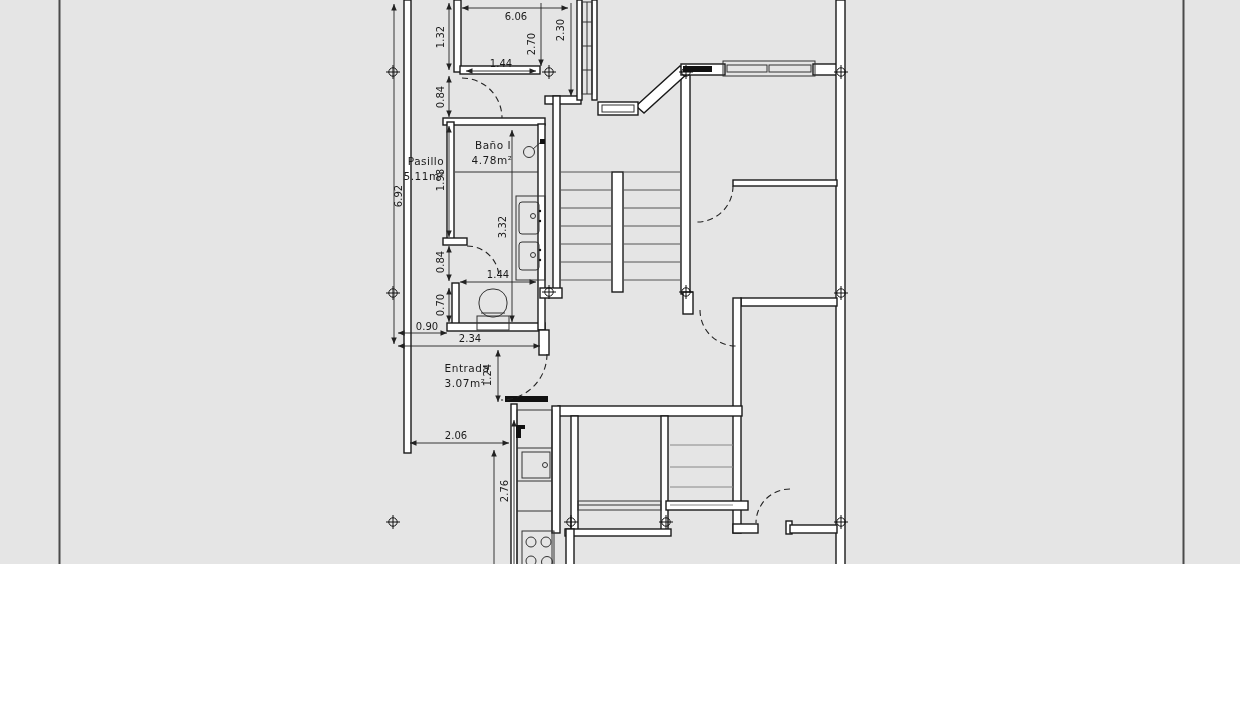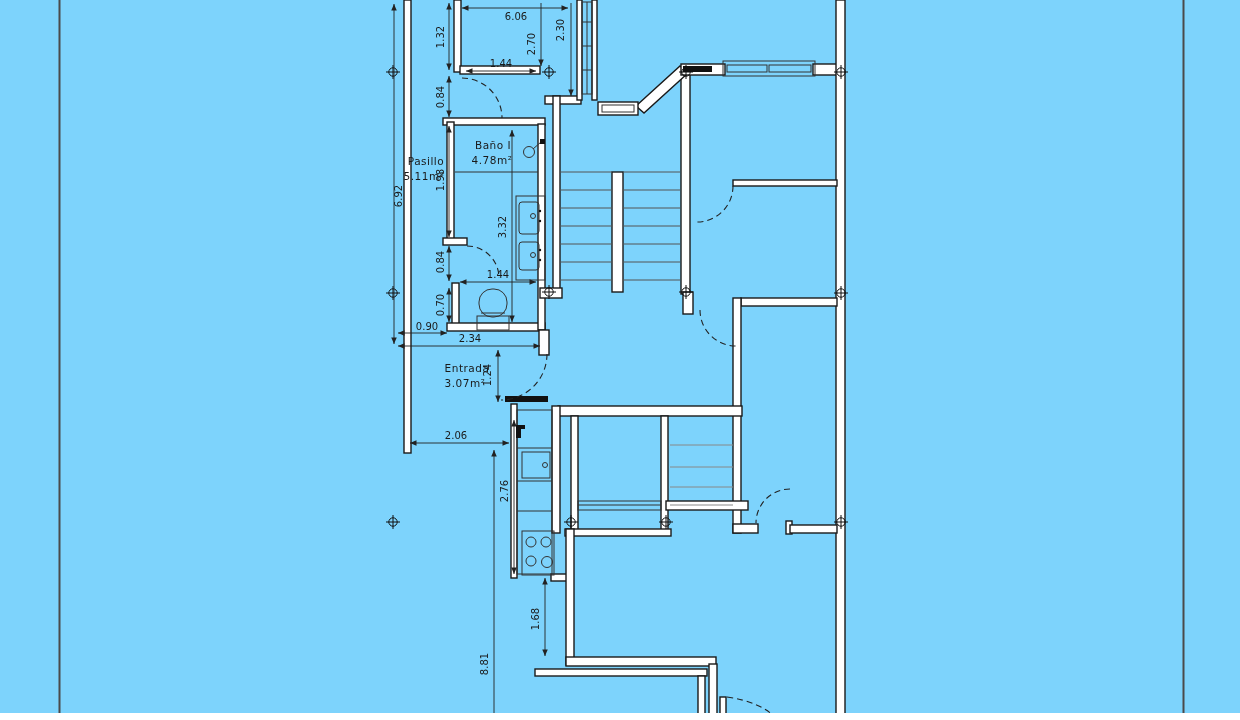--- a/index.html
+++ b/index.html
@@ -1,16 +1,16 @@
 <!DOCTYPE html>
 <html><head>
 <meta charset="utf-8">
 <style>
   html,body{margin:0;padding:0;background:#fff;}
-  .stage{position:relative;width:1240px;height:713px;background:#7dd3fc;overflow:hidden;
+  .stage{position:relative;width:1240px;height:564px;background:#e5e5e5;overflow:hidden;
          font-family:"DejaVu Sans",sans-serif;}
   svg text{font-family:"DejaVu Sans",sans-serif;font-size:10px;fill:#1a1a1a;}
   svg text.room{font-size:10.5px;letter-spacing:.5px;}
   .wall{fill:#ffffff;stroke:#1a1a1a;stroke-width:1.4;}
   .solid{fill:#111111;stroke:none;}
   .thin{fill:none;stroke:#333333;stroke-width:1;}
   .tread{fill:none;stroke:#555555;stroke-width:1;}
   .step2{fill:none;stroke:#888888;stroke-width:1;}
   .dim{fill:none;stroke:#222222;stroke-width:.9;}
   .door{fill:none;stroke:#222222;stroke-width:1.1;stroke-dasharray:6 4;}

